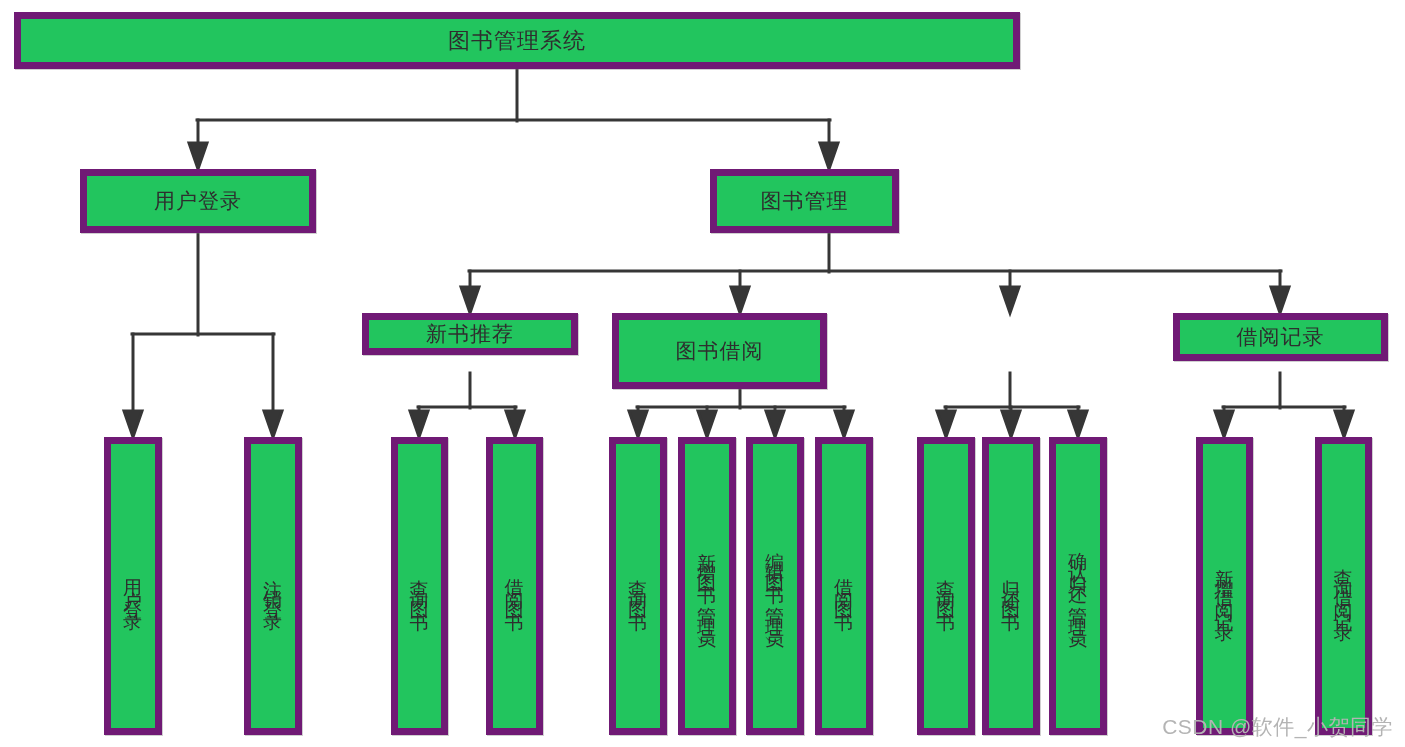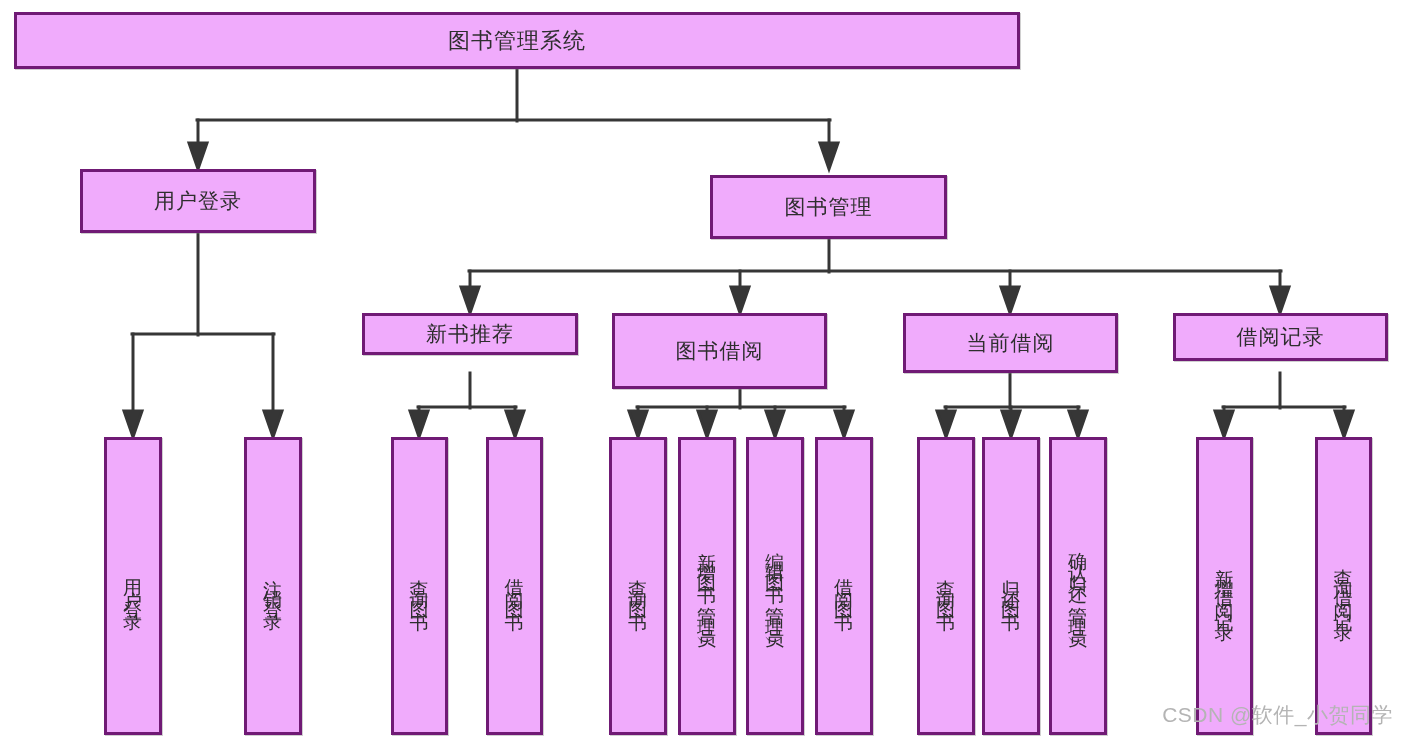--- a/index.html
+++ b/index.html
@@ -4,55 +4,55 @@
 <style>
   html, body { margin: 0; padding: 0; background: #ffffff; }
   body {
     width: 1405px; height: 747px; position: relative; overflow: hidden;
     font-family: "Liberation Sans", "DejaVu Sans", sans-serif;
   }
   .canvas { position: absolute; left: 0; top: 0; width: 1405px; height: 747px; }
   svg.connectors { position: absolute; left: 0; top: 0; }
   .box {
     position: absolute; box-sizing: border-box;
-    border: 3px solid #701a75; background: #f0abfc; color: #2e2e2e;
+    border: 7px solid #701a75; background: #22c55e; color: #2e2e2e;
     display: flex; align-items: center; justify-content: center;
     box-shadow: 1px 1px 0 rgba(120,120,120,0.35);
   }
   .h { font-size: 21px; letter-spacing: 1px; }
   .v {
     writing-mode: vertical-rl; text-orientation: mixed;
     font-size: 19px; letter-spacing: 11px;
     top: 437px; height: 298px;
     line-height: 1;
   }
   
   #b-root    { left: 14px;  top: 12px;  width: 1006px; height: 57px; font-size: 22px; }
   #b-login   { left: 80px;  top: 169px; width: 236px;  height: 64px; }
-  #b-mgmt    { left: 710px; top: 175px; width: 237px;  height: 64px; }
+  #b-mgmt    { left: 710px; top: 169px; width: 189px;  height: 64px; }
   #b-new     { left: 362px; top: 313px; width: 216px;  height: 42px; }
   #b-borrow  { left: 612px; top: 313px; width: 215px;  height: 76px; }
   #b-current { left: 903px; top: 313px; width: 215px;  height: 60px; }
   #b-record  { left: 1173px;top: 313px; width: 215px;  height: 48px; }
   
   #l-a1 { left: 104px;  width: 58px; }
   #l-a2 { left: 244px;  width: 58px; }
   #l-b1 { left: 391px;  width: 57px; }
   #l-b2 { left: 486px;  width: 57px; }
   #l-c1 { left: 609px;  width: 58px; }
   #l-c2 { left: 678px;  width: 58px; }
   #l-c3 { left: 746px;  width: 58px; }
   #l-c4 { left: 815px;  width: 58px; }
   #l-d1 { left: 917px;  width: 58px; }
   #l-d2 { left: 982px;  width: 58px; }
   #l-d3 { left: 1049px; width: 58px; }
   #l-e1 { left: 1196px; width: 57px; }
   #l-e2 { left: 1315px; width: 57px; }
   .watermark {
-    position: absolute; right: 12px; bottom: 18px;
+    position: absolute; right: 12px; bottom: 6px;
     font-size: 21px; color: #b4b4b4; letter-spacing: 0.5px;
     white-space: nowrap;
   }
 </style>
 </head>
 <body>
 
 <div class="canvas">
 
   <svg class="connectors" width="1405" height="747" viewBox="0 0 1405 747" stroke="#363636" stroke-width="3" fill="#363636" stroke-linecap="square">
@@ -131,21 +131,20 @@
     </g>
   </svg>
 
   <div class="box h" id="b-root">图书管理系统</div>
 
   <div class="box h" id="b-login">用户登录</div>
   <div class="box h" id="b-mgmt">图书管理</div>
 
   <div class="box h" id="b-new">新书推荐</div>
   <div class="box h" id="b-borrow">图书借阅</div>
-  <div class="box h" id="b-current">当前借阅</div>
   <div class="box h" id="b-record">借阅记录</div>
 
   <div class="box v" id="l-a1">用户登录</div>
   <div class="box v" id="l-a2">注销登录</div>
 
   <div class="box v" id="l-b1">查询图书</div>
   <div class="box v" id="l-b2">借阅图书</div>
 
   <div class="box v" id="l-c1">查询图书</div>
   <div class="box v" id="l-c2">新增图书（管理员）</div>

